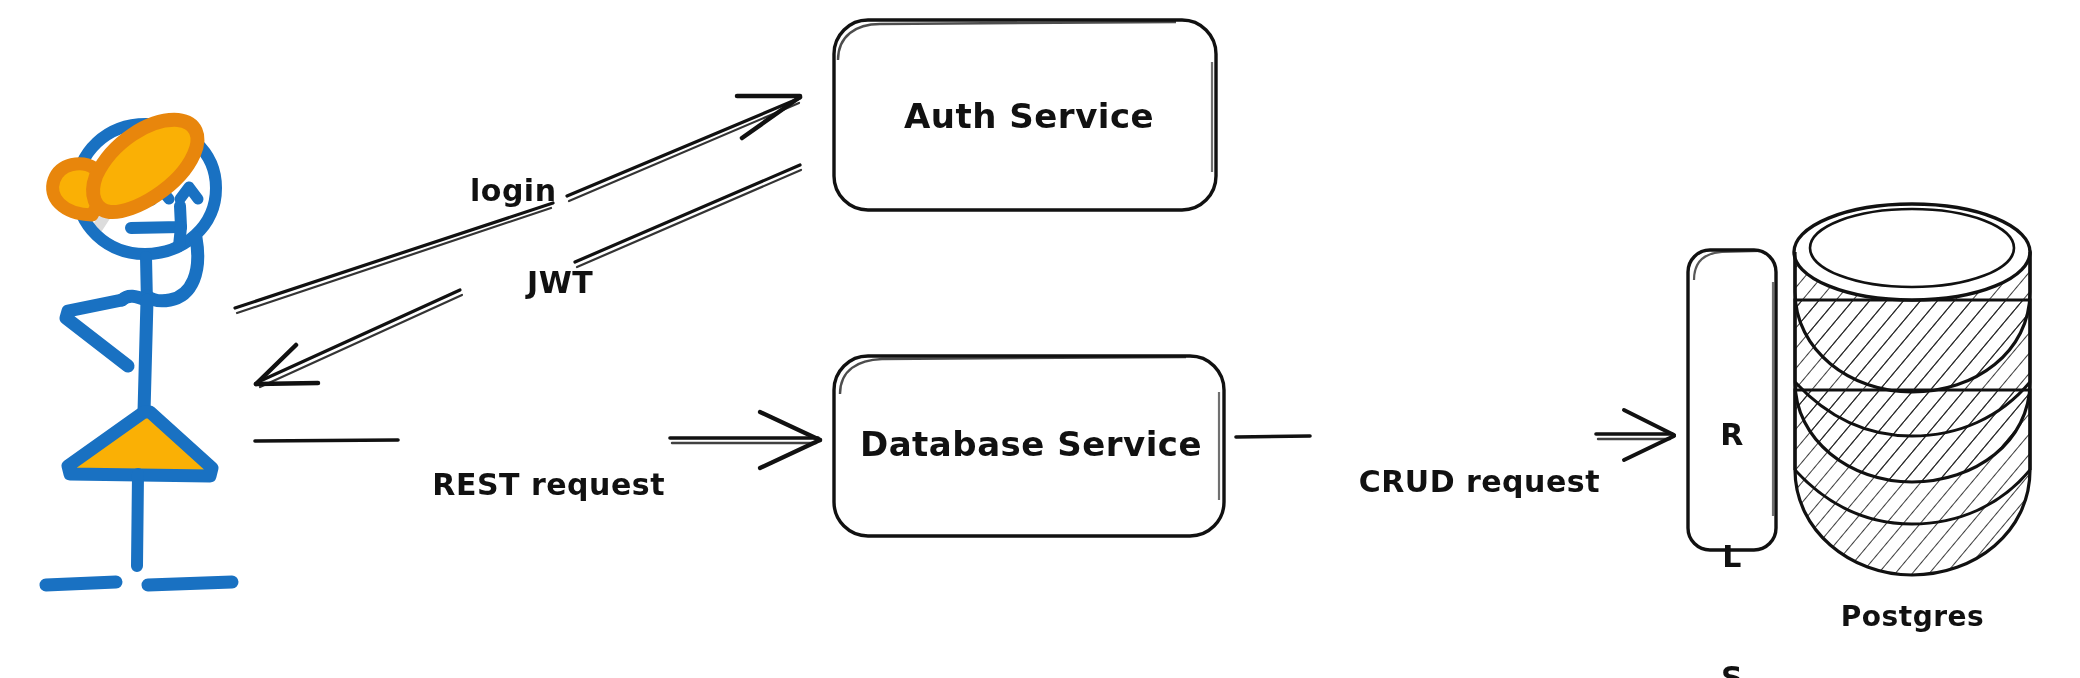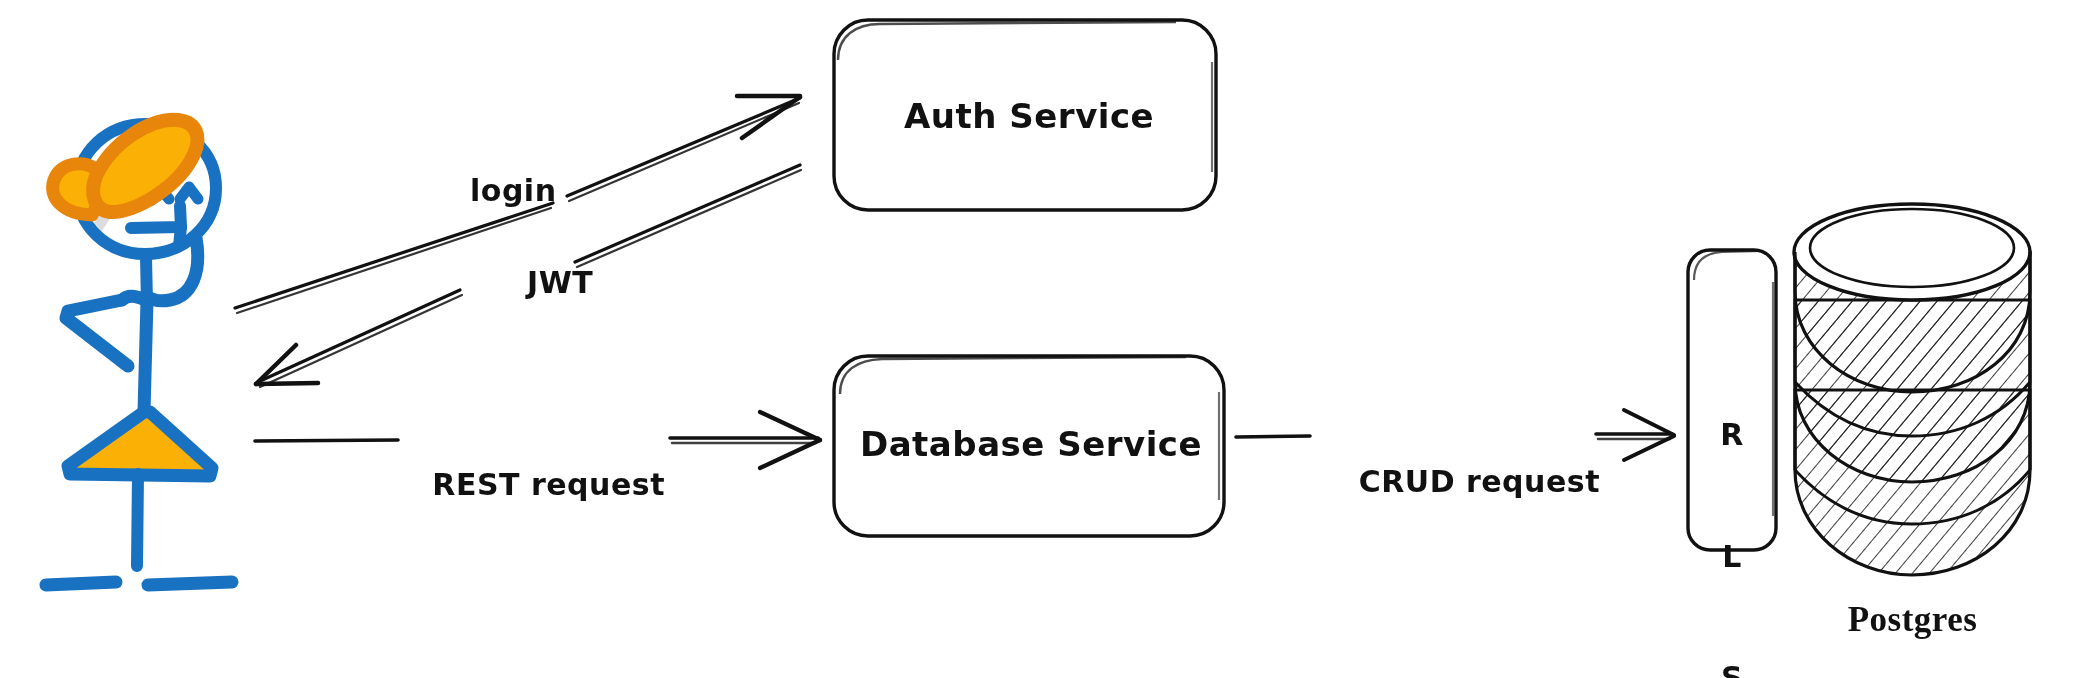--- a/index.html
+++ b/index.html
@@ -6,21 +6,21 @@
   body{width:2080px;height:678px;overflow:hidden;
        font-family:"DejaVu Sans",sans-serif;}
   #stage{position:relative;width:2080px;height:678px;background:#fff;}
   #stage svg{position:absolute;left:0;top:0;}
   .lbl{position:absolute;color:#111;font-weight:700;
        font-family:"DejaVu Sans",sans-serif;white-space:pre;
        letter-spacing:.5px;}
   .boxlbl{font-size:34px;}
   .edgelbl{font-size:30px;text-align:right;line-height:1.25;}
   .rls{font-size:30px;line-height:1.35;text-align:center;}
-  .dbname{font-size:35px;font-family:Liberation Serif, serif;}
+  .dbname{font-size:28px;}
 </style>
 </head>
 <body>
 
 <div id="stage">
 
   <svg width="2080" height="678" viewBox="0 0 2080 678">
     <defs>
       <pattern id="hatch" width="13" height="13" patternUnits="userSpaceOnUse" patternTransform="rotate(40)">
         <line x1="0" y1="0" x2="0" y2="13" stroke="#1a1a1a" stroke-width="1.7"></line>

